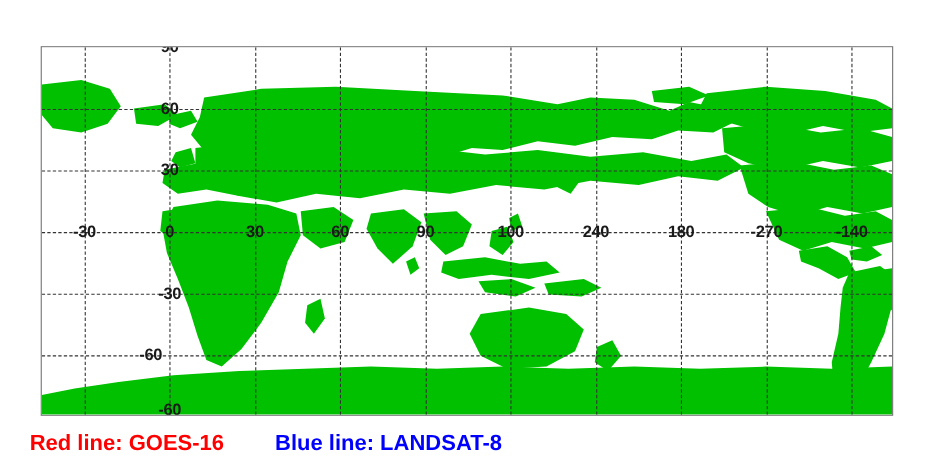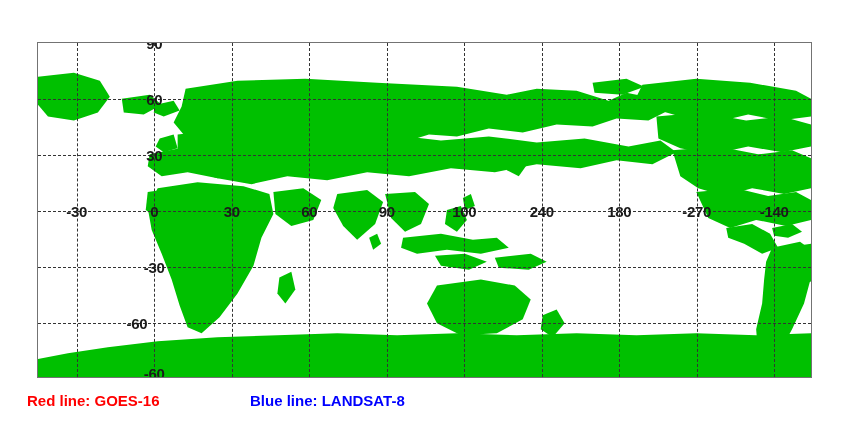--- a/index.html
+++ b/index.html
@@ -92,21 +92,21 @@
   }
 
   
   #legend {
     position: absolute;
     left: 0;
     top: 392px;
     width: 850px;
     height: 33px;
     font-family: "Liberation Sans", sans-serif;
-    font-size: 15px;
+    font-size: 20px;
     font-weight: bold;
   }
   .legend-entry {
     position: absolute;
     top: 0;
     white-space: nowrap;
   }
   #legend-red   { left: 27px;  color: #ff0000; }
   #legend-blue  { left: 250px; color: #0000ff; text-align: center; }
   #legend-epoch { left: 460px; color: #000000; }

